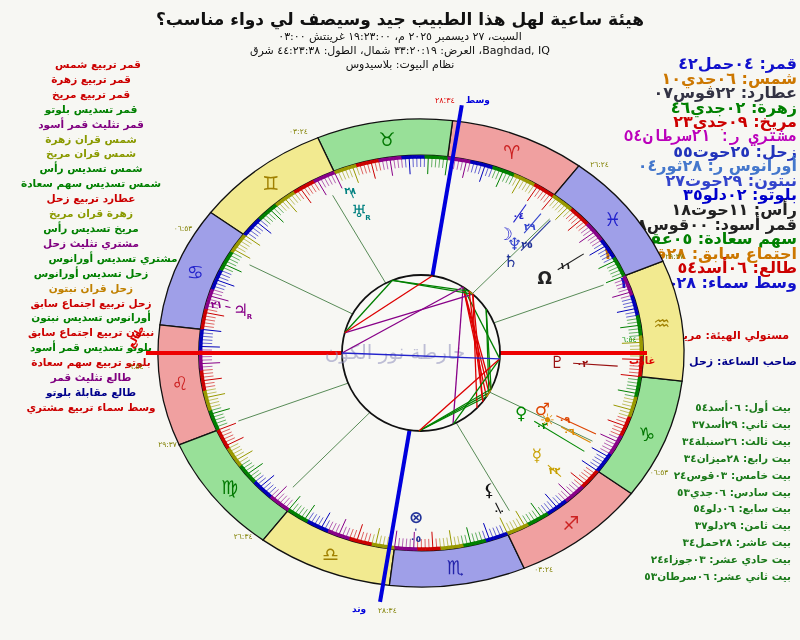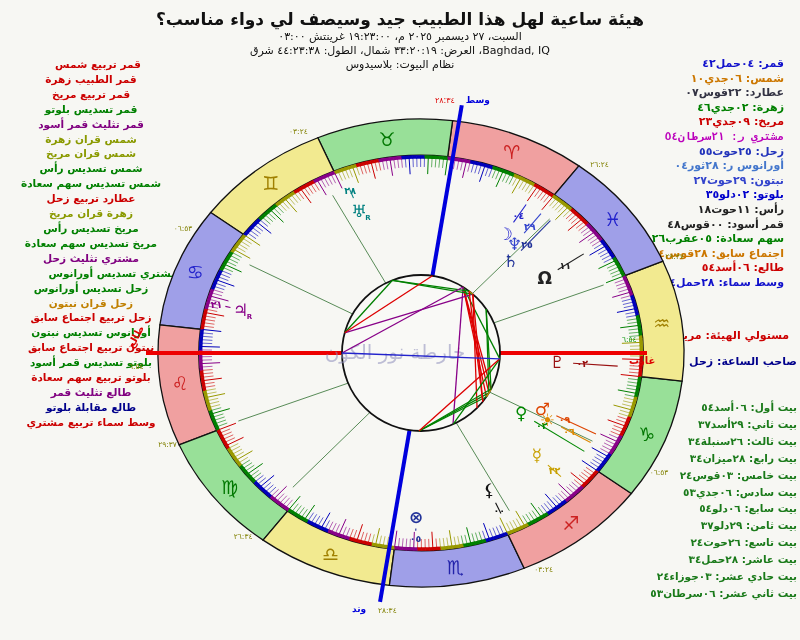--- a/index.html
+++ b/index.html
@@ -4,55 +4,54 @@
 <style>
   html,body{margin:0;padding:0;}
   .page{position:relative;width:800px;height:640px;background:#f7f7f3;overflow:hidden;
         font-family:"DejaVu Sans",sans-serif;}
   .header{position:absolute;top:8px;left:100px;right:100px;text-align:center;direction:rtl;color:#111;}
   .title{font-size:17px;font-weight:bold;line-height:22px;}
   .sub{font-size:11px;line-height:14px;}
   .col{position:absolute;direction:rtl;white-space:nowrap;}
   .aspect-col{top:57px;left:0;width:182px;text-align:center;font-size:10.5px;font-weight:bold;}
   .aspect-col div{line-height:14.9px;}
-  .planet-col{top:57px;right:16px;text-align:right;font-size:11px;font-weight:bold;}
+  .planet-col{top:57px;right:3px;text-align:right;font-size:16px;font-weight:bold;}
   .planet-col div{line-height:14.6px;}
   .rulers{top:329px;right:3px;text-align:center;font-size:11px;font-weight:bold;}
   .rulers .r2{margin-top:13px;margin-left:21px;}
-  .house-col{top:399px;right:3px;text-align:right;font-size:10.5px;font-weight:bold;}
+  .house-col{top:399px;right:9px;text-align:right;font-size:10.5px;font-weight:bold;}
   .house-col div{line-height:16.9px;}
   svg.wheel{position:absolute;left:0;top:0;}
   svg text{font-family:"DejaVu Sans",sans-serif;}
 </style>
 </head>
 <body>
 
 <div class="page">
 
   <div class="header">
     <div class="title">هيئة ساعية لهل هذا الطبيب جيد وسيصف لي دواء مناسب؟</div>
     <div class="sub">السبت، ٢٧ ديسمبر ٢٠٢٥ م، ١٩:٢٣:٠٠ غرينتش ٠٣:٠٠</div>
     <div class="sub">Baghdad, IQ، العرض: ٣٣:٢٠:١٩ شمال، الطول: ٤٤:٢٣:٣٨ شرق</div>
     <div class="sub">نظام البيوت: بلاسيدوس</div>
   </div>
 
   <div class="col aspect-col" id="aspect-col">
       <div style="color: rgb(204, 0, 0); padding-left: 14px;">قمر تربيع شمس</div>
-      <div style="color: rgb(204, 0, 0);">قمر الطبيب زهرة</div>
+      <div style="color: rgb(204, 0, 0);">قمر تربيع زهرة</div>
       <div style="color: rgb(204, 0, 0);">قمر تربيع مريخ</div>
       <div style="color: rgb(0, 128, 0);">قمر تسديس بلوتو</div>
       <div style="color: rgb(128, 0, 128);">قمر تثليث قمر أسود</div>
       <div style="color: rgb(138, 154, 0);">شمس قران زهرة</div>
       <div style="color: rgb(138, 154, 0);">شمس قران مريخ</div>
       <div style="color: rgb(0, 128, 0);">شمس تسديس رأس</div>
       <div style="color: rgb(0, 128, 0);">شمس تسديس سهم سعادة</div>
       <div style="color: rgb(204, 0, 0);">عطارد تربيع زحل</div>
       <div style="color: rgb(138, 154, 0);">زهرة قران مريخ</div>
       <div style="color: rgb(0, 128, 0);">مريخ تسديس رأس</div>
-      <div style="color: rgb(0, 128, 0);">مريخ تسديس سهم سعادة</div>
       <div style="color: rgb(128, 0, 128);">مشتري تثليث زحل</div>
       <div style="color: rgb(0, 128, 0); padding-left: 44px;">مشتري تسديس أورانوس</div>
       <div style="color: rgb(0, 128, 0);">زحل تسديس أورانوس</div>
       <div style="color: rgb(192, 128, 0);">زحل قران نبتون</div>
       <div style="color: rgb(204, 0, 0);">زحل تربيع اجتماع سابق</div>
       <div style="color: rgb(0, 128, 0);">أورانوس تسديس نبتون</div>
       <div style="color: rgb(204, 0, 0);">نبتون تربيع اجتماع سابق</div>
       <div style="color: rgb(0, 128, 0);">بلوتو تسديس قمر أسود</div>
       <div style="color: rgb(204, 0, 0);">بلوتو تربيع سهم سعادة</div>
       <div style="color: rgb(128, 0, 128);">طالع تثليث قمر</div>
@@ -86,21 +85,20 @@
 
   <div class="col house-col" id="house-col">
       <div style="color: rgb(26, 122, 26);">بيت أول: ٠٦أسد٥٤</div>
       <div style="color: rgb(26, 122, 26);">بيت ثاني: ٢٩أسد٣٧</div>
       <div style="color: rgb(26, 122, 26);">بيت ثالث: ٢٦سنبلة٣٤</div>
       <div style="color: rgb(26, 122, 26);">بيت رابع: ٢٨ميزان٣٤</div>
       <div style="color: rgb(26, 122, 26);">بيت خامس: ٠٣قوس٢٤</div>
       <div style="color: rgb(26, 122, 26);">بيت سادس: ٠٦جدي٥٣</div>
       <div style="color: rgb(26, 122, 26);">بيت سابع: ٠٦دلو٥٤</div>
       <div style="color: rgb(26, 122, 26);">بيت ثامن: ٢٩دلو٣٧</div>
-      <div style="color: rgb(26, 122, 26);">بيت تاسع: ٢٦حوت٢٤</div>
       <div style="color: rgb(26, 122, 26);">بيت عاشر: ٢٨حمل٣٤</div>
       <div style="color: rgb(26, 122, 26);">بيت حادي عشر: ٠٣جوزاء٢٤</div>
       <div style="color: rgb(26, 122, 26);">بيت ثاني عشر: ٠٦سرطان٥٣</div>
     </div>
 
   <svg class="wheel" id="wheel" width="800" height="640" viewBox="0 0 800 640">
       <g>
         <path d="M578.9105192607076,165.87378991402082 A263,234 0 0 0 452.5959886135123,120.69478198850973 L447.69861037841787,156.70209078029075 A222.23499999999999,197.73 0 0 1 554.4343887752979,194.87835247734762 Z" fill="#f0a0a0" stroke="#111" stroke-width="1.3"></path>
         <text x="511.73860280612996" y="152.16984284357878" font-size="19" fill="#cc2222" font-weight="bold" text-anchor="middle" dominant-baseline="central">♈</text>
         <path d="M452.5959886135123,120.69478198850973 A263,234 0 0 0 317.8153383332634,137.76176962671335 L333.80896089160757,171.1236953345728 A222.23499999999999,197.73 0 0 1 447.69861037841787,156.70209078029075 Z" fill="#98e098" stroke="#111" stroke-width="1.3"></path>

